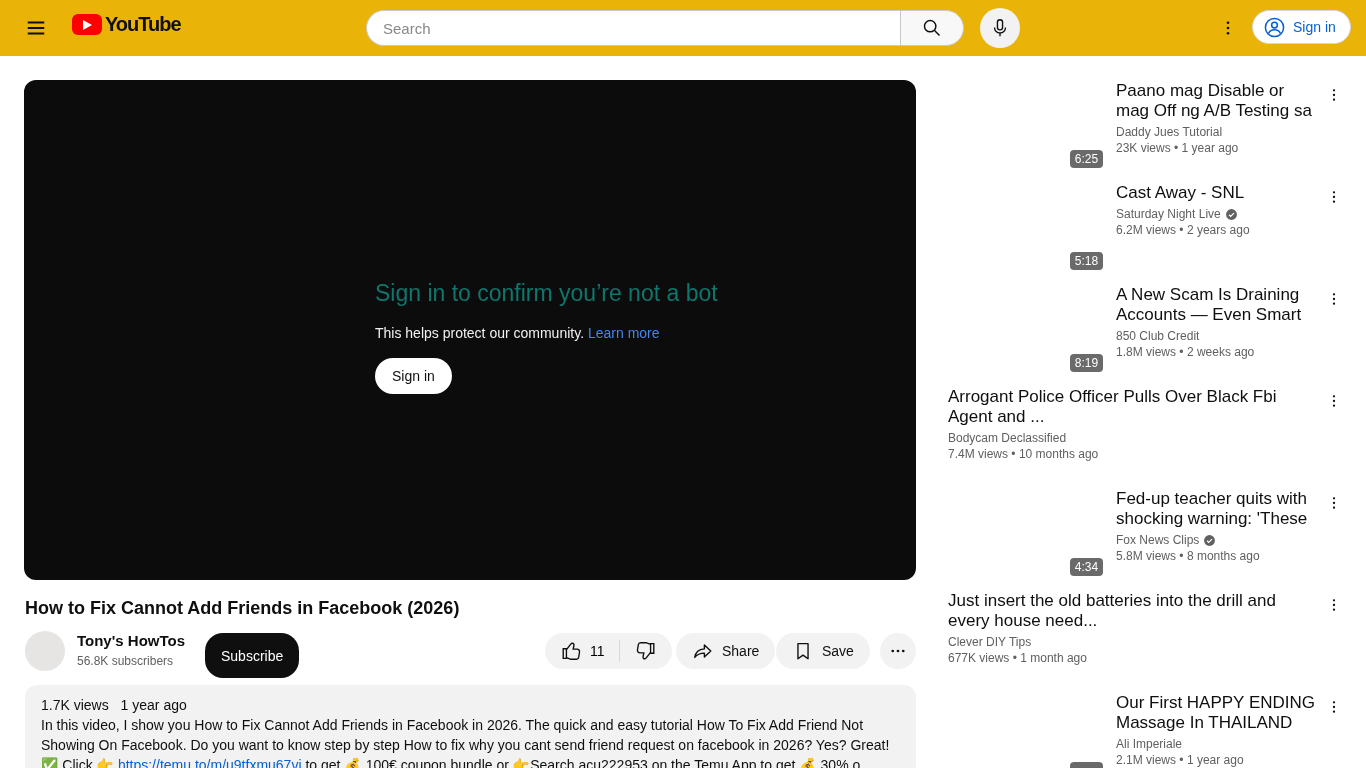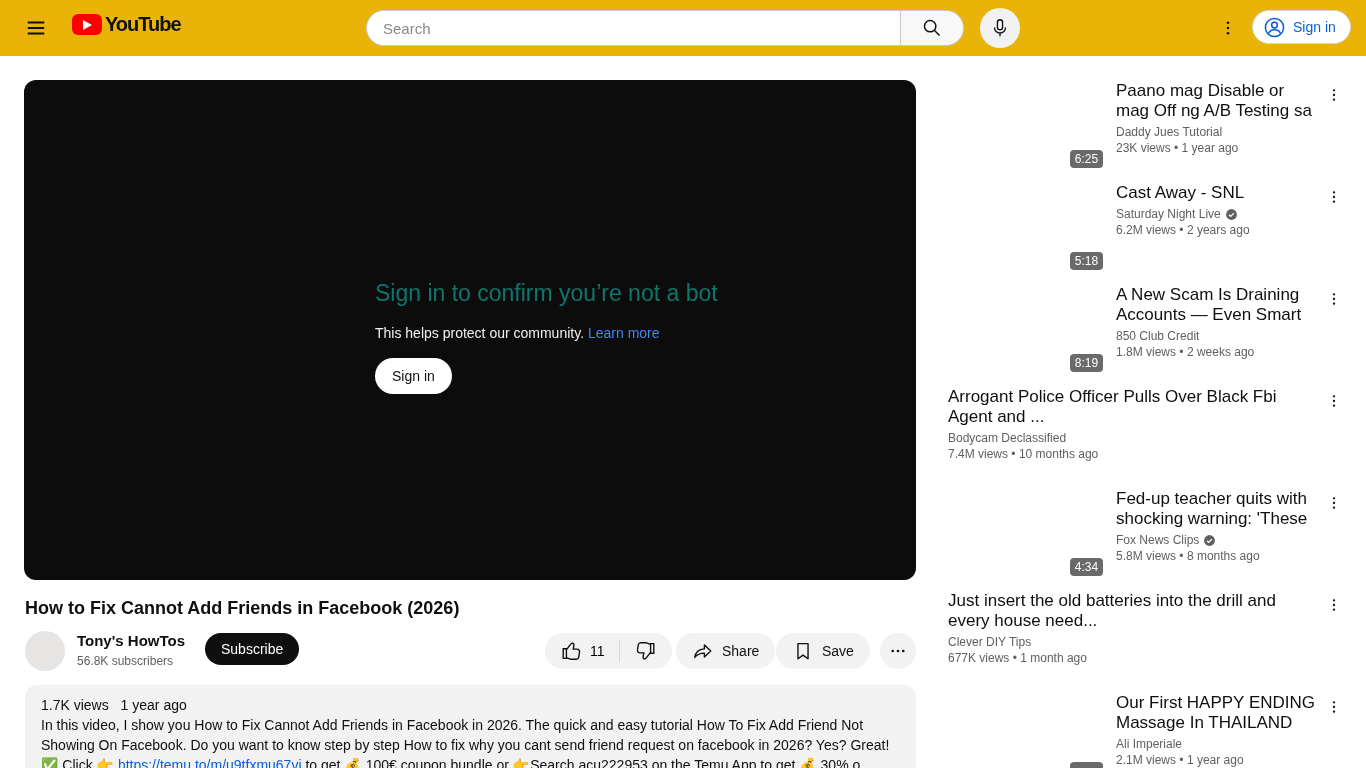--- a/index.html
+++ b/index.html
@@ -36,21 +36,21 @@
   .pmsg-sub { color:#f1f1f1; font-size:14px; margin-top:18px; }
   .pmsg-link { color:#4285f4; text-decoration:none; cursor:pointer; }
   .pmsg-btn { margin-top:17px; height:36px; padding:0 17px; border:none; border-radius:18px; background:#fff;
               color:#0f0f0f; font-size:14px; font-weight:500; cursor:pointer; }
 
   
   .vtitle { position:absolute; left:25px; top:596px; width:890px; font-size:18px; font-weight:bold; line-height:24px; }
   .avatar { position:absolute; left:25px; top:631px; width:40px; height:40px; border-radius:50%; background:#e7e5e4; cursor:pointer; }
   .chname { position:absolute; left:77px; top:632px; font-size:15px; font-weight:600; cursor:pointer; }
   .chsubs { position:absolute; left:77px; top:654px; font-size:12px; color:#606060; }
-  .subscribe { position:absolute; left:205px; top:633px; height:32px; padding:0 16px; border:none; border-radius:18px;
+  .subscribe { position:absolute; left:205px; top:633px; height:45px; padding:0 16px; border:none; border-radius:18px;
                background:#0f0f0f; color:#fff; font-size:14px; font-weight:500; cursor:pointer; }
   .pill { position:absolute; top:633px; height:36px; background:#f2f2f2; border:none; border-radius:18px;
           display:flex; align-items:center; font-size:14px; font-weight:500; color:#0f0f0f; cursor:pointer; }
   .likebar { left:545px; padding:0; }
   .like-seg { display:flex; align-items:center; gap:8px; padding:0 14px 0 15px; height:36px; cursor:pointer;
               background:transparent; border:none; font-size:14px; font-weight:500; }
   .vdiv { width:1px; height:22px; background:#d9d9d9; }
   .dis-seg { padding:0 15px; height:36px; display:flex; align-items:center; background:transparent; border:none; cursor:pointer; }
   .sharebtn { left:676px; padding:0 16px; gap:8px; }
   .savebtn  { left:776px; padding:0 16px; gap:8px; }

